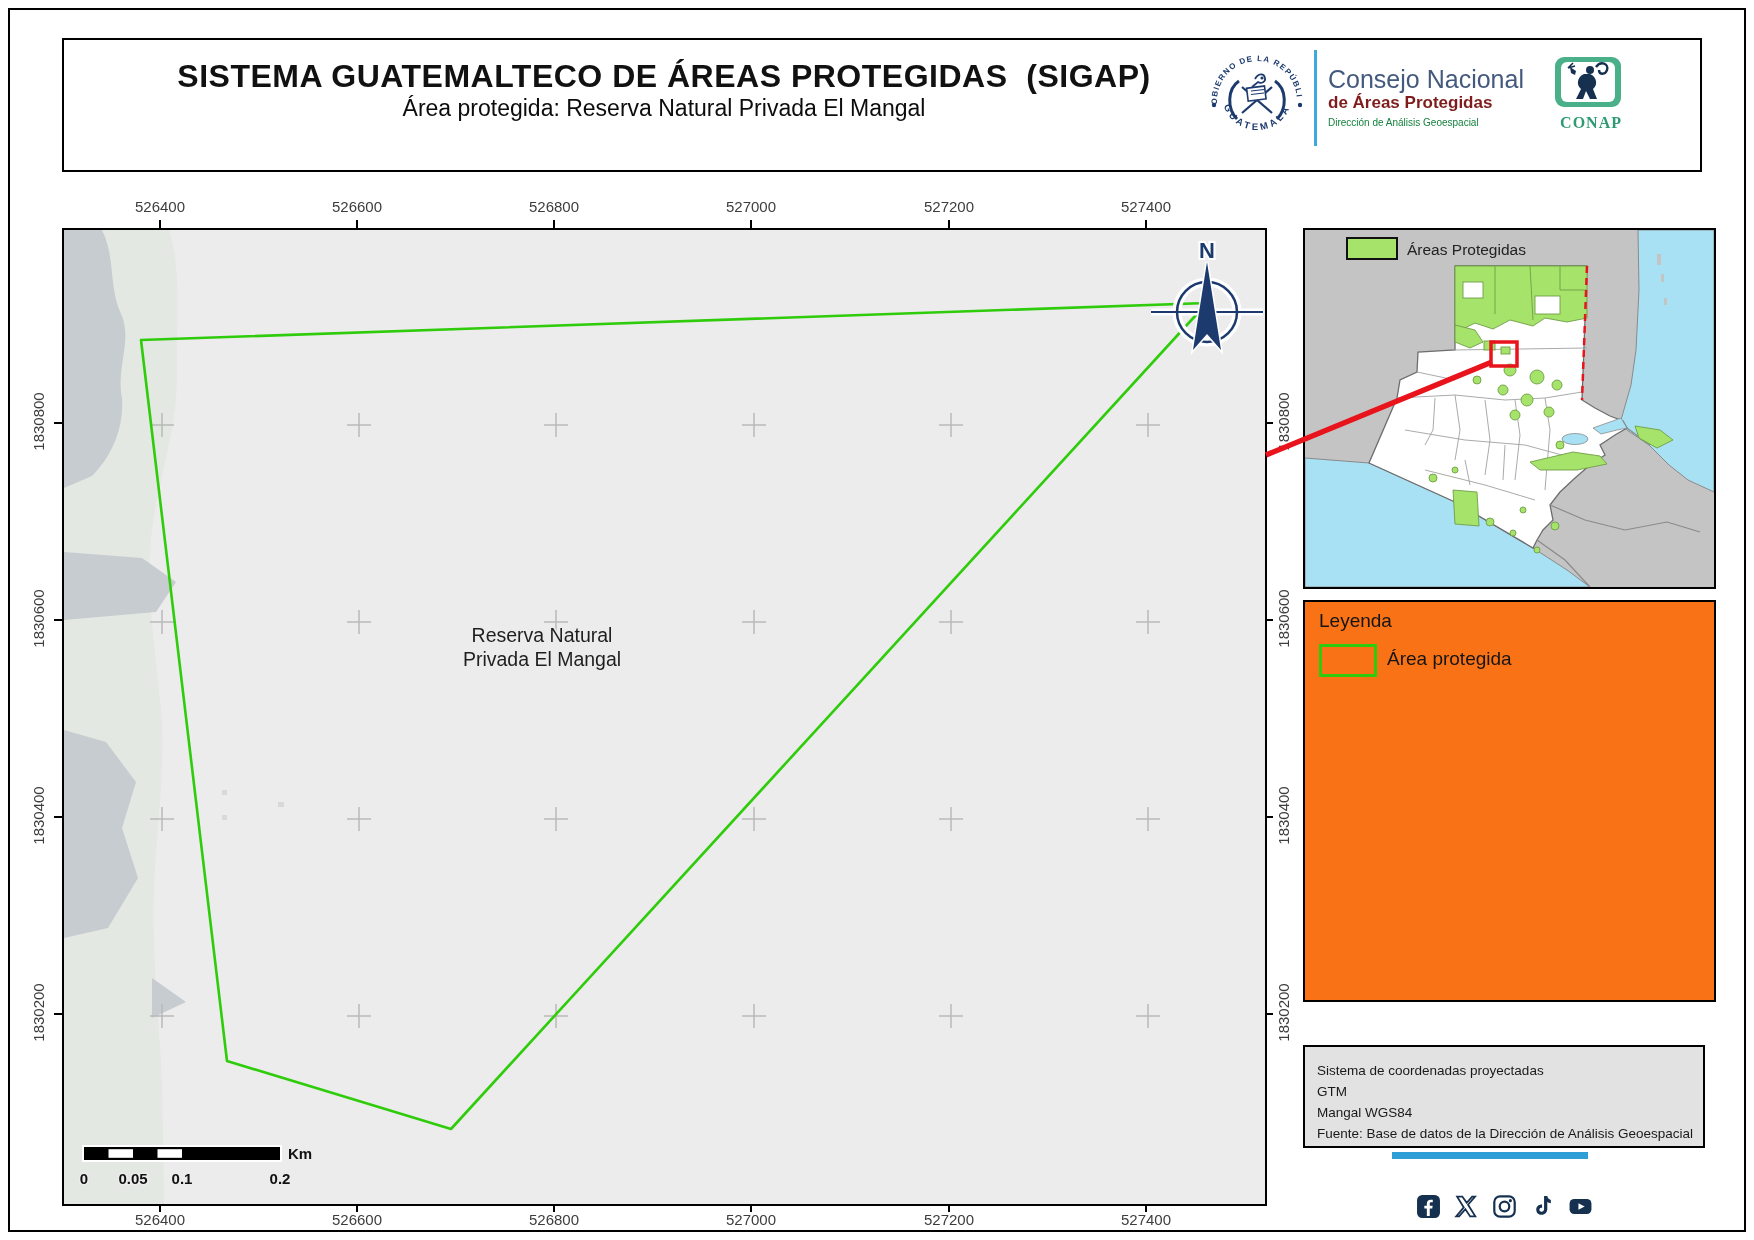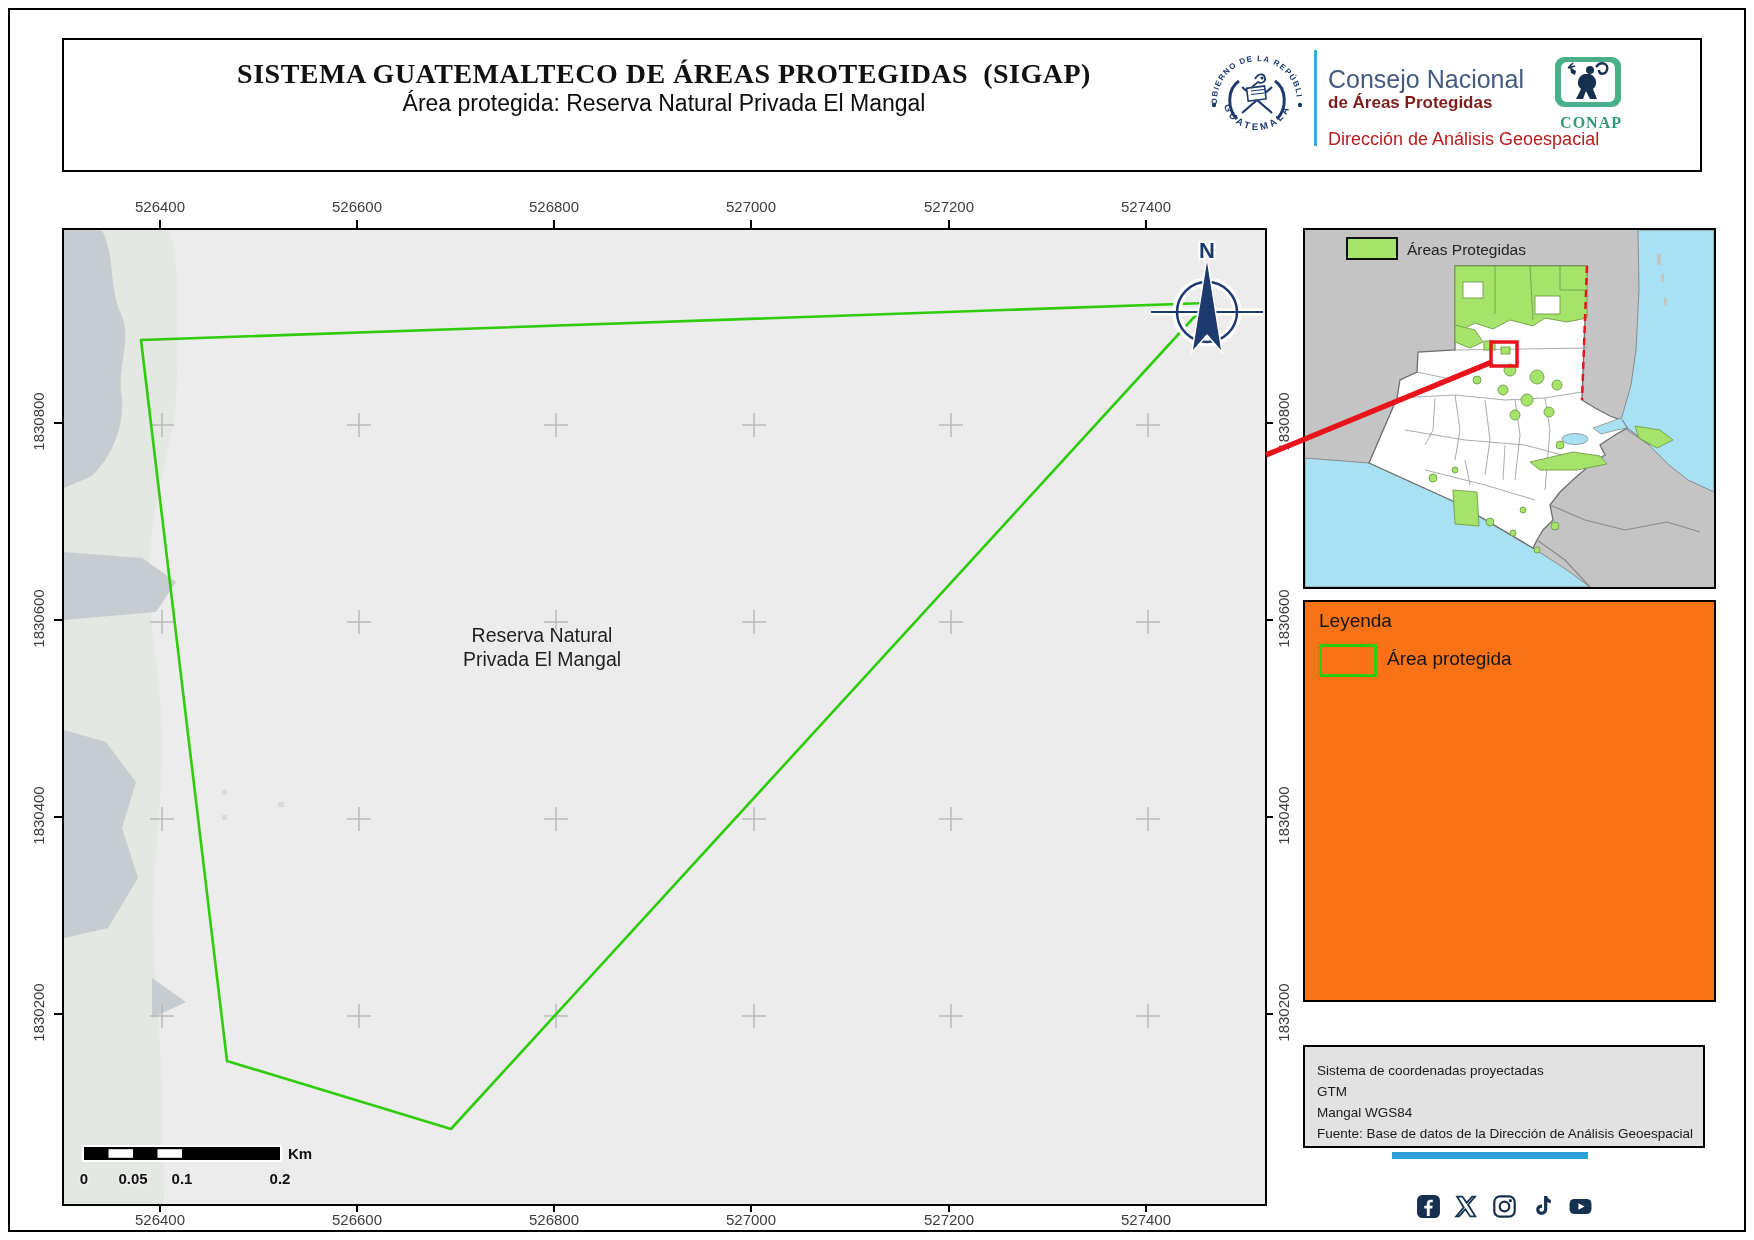--- a/index.html
+++ b/index.html
@@ -3,28 +3,28 @@
 <meta charset="utf-8">
 <style>
   html,body{margin:0;padding:0;background:#fff;}
   .page{position:relative;width:1754px;height:1240px;background:#fff;overflow:hidden;
         font-family:"Liberation Sans", sans-serif;color:#111;}
   .abs{position:absolute;}
   .outer-border{left:8px;top:8px;width:1734px;height:1220px;border:2px solid #000;}
   
   .title-box{left:62px;top:38px;width:1636px;height:130px;border:2px solid #000;background:#fff;}
   .title-wrap{left:60px;top:18px;width:1080px;text-align:center;}
-  .map-title{font-family:Liberation Serif, serif;font-weight:bold;font-size:28px;letter-spacing:.5px;white-space:pre;}
+  .map-title{font-family:Liberation Sans, sans-serif;font-weight:bold;font-size:32px;letter-spacing:.5px;white-space:pre;}
   .map-subtitle{font-size:23px;color:#0c0c0c;}
   .seal{left:1138px;top:4px;}
   .divider{left:1250px;top:10px;width:3px;height:96px;background:#3fa9dc;}
   .council{left:1264px;top:26px;line-height:1.05;}
   .council .l1{font-size:25px;color:#44597e;}
   .council .l2{font-size:17px;font-weight:bold;color:#7f1d1d;margin-top:2px;}
-  .council .l3{font-size:18px;color:#b91c1c;margin-top:18px;}
+  .council .l3{font-size:10px;color:#15803d;margin-top:6px;}
   .conap-logo{left:1486px;top:16px;width:72px;text-align:right;}
   .conap-word{font-family:"Liberation Serif", serif;font-weight:bold;font-size:16px;color:#2f9b72;letter-spacing:1px;margin-top:2px;}
   
   .main-map{left:62px;top:228px;width:1201px;height:974px;border:2px solid #000;background:#ececec;}
   
   .tickv{width:2px;height:8px;background:#000;}
   .tickh{width:8px;height:2px;background:#000;}
   .ticklab{width:90px;text-align:center;font-size:15px;color:#3d3d3d;}
   .rot{transform:rotate(-90deg);}
   

